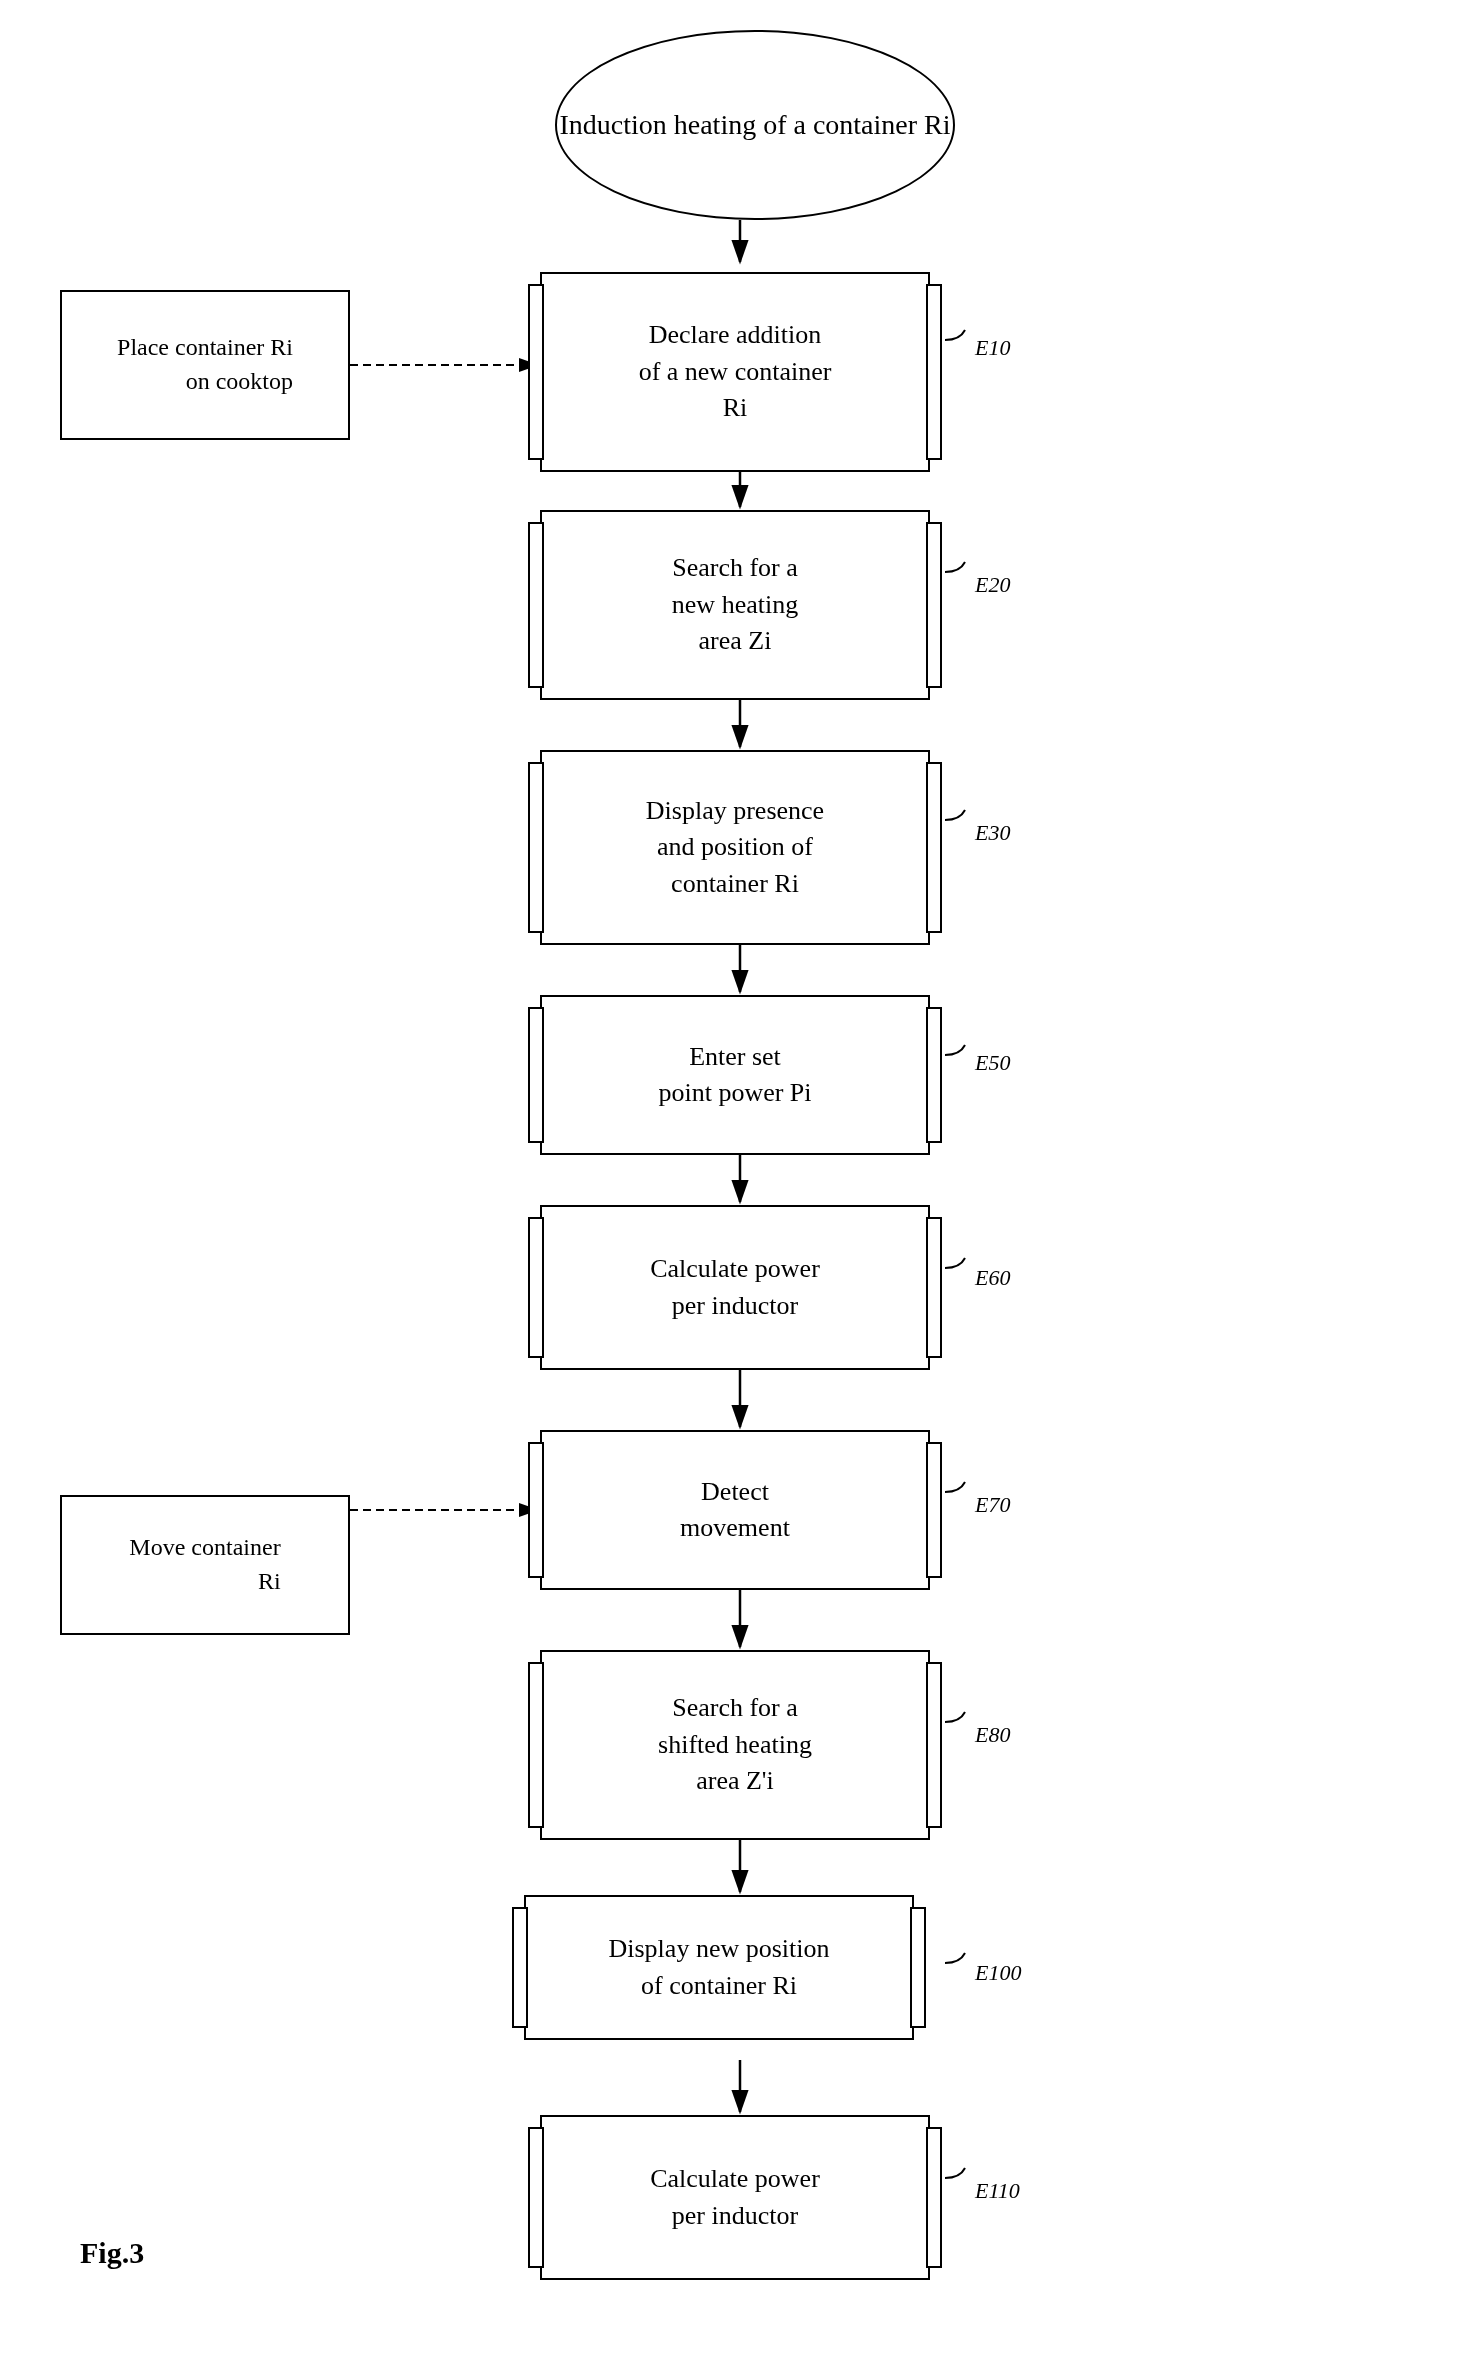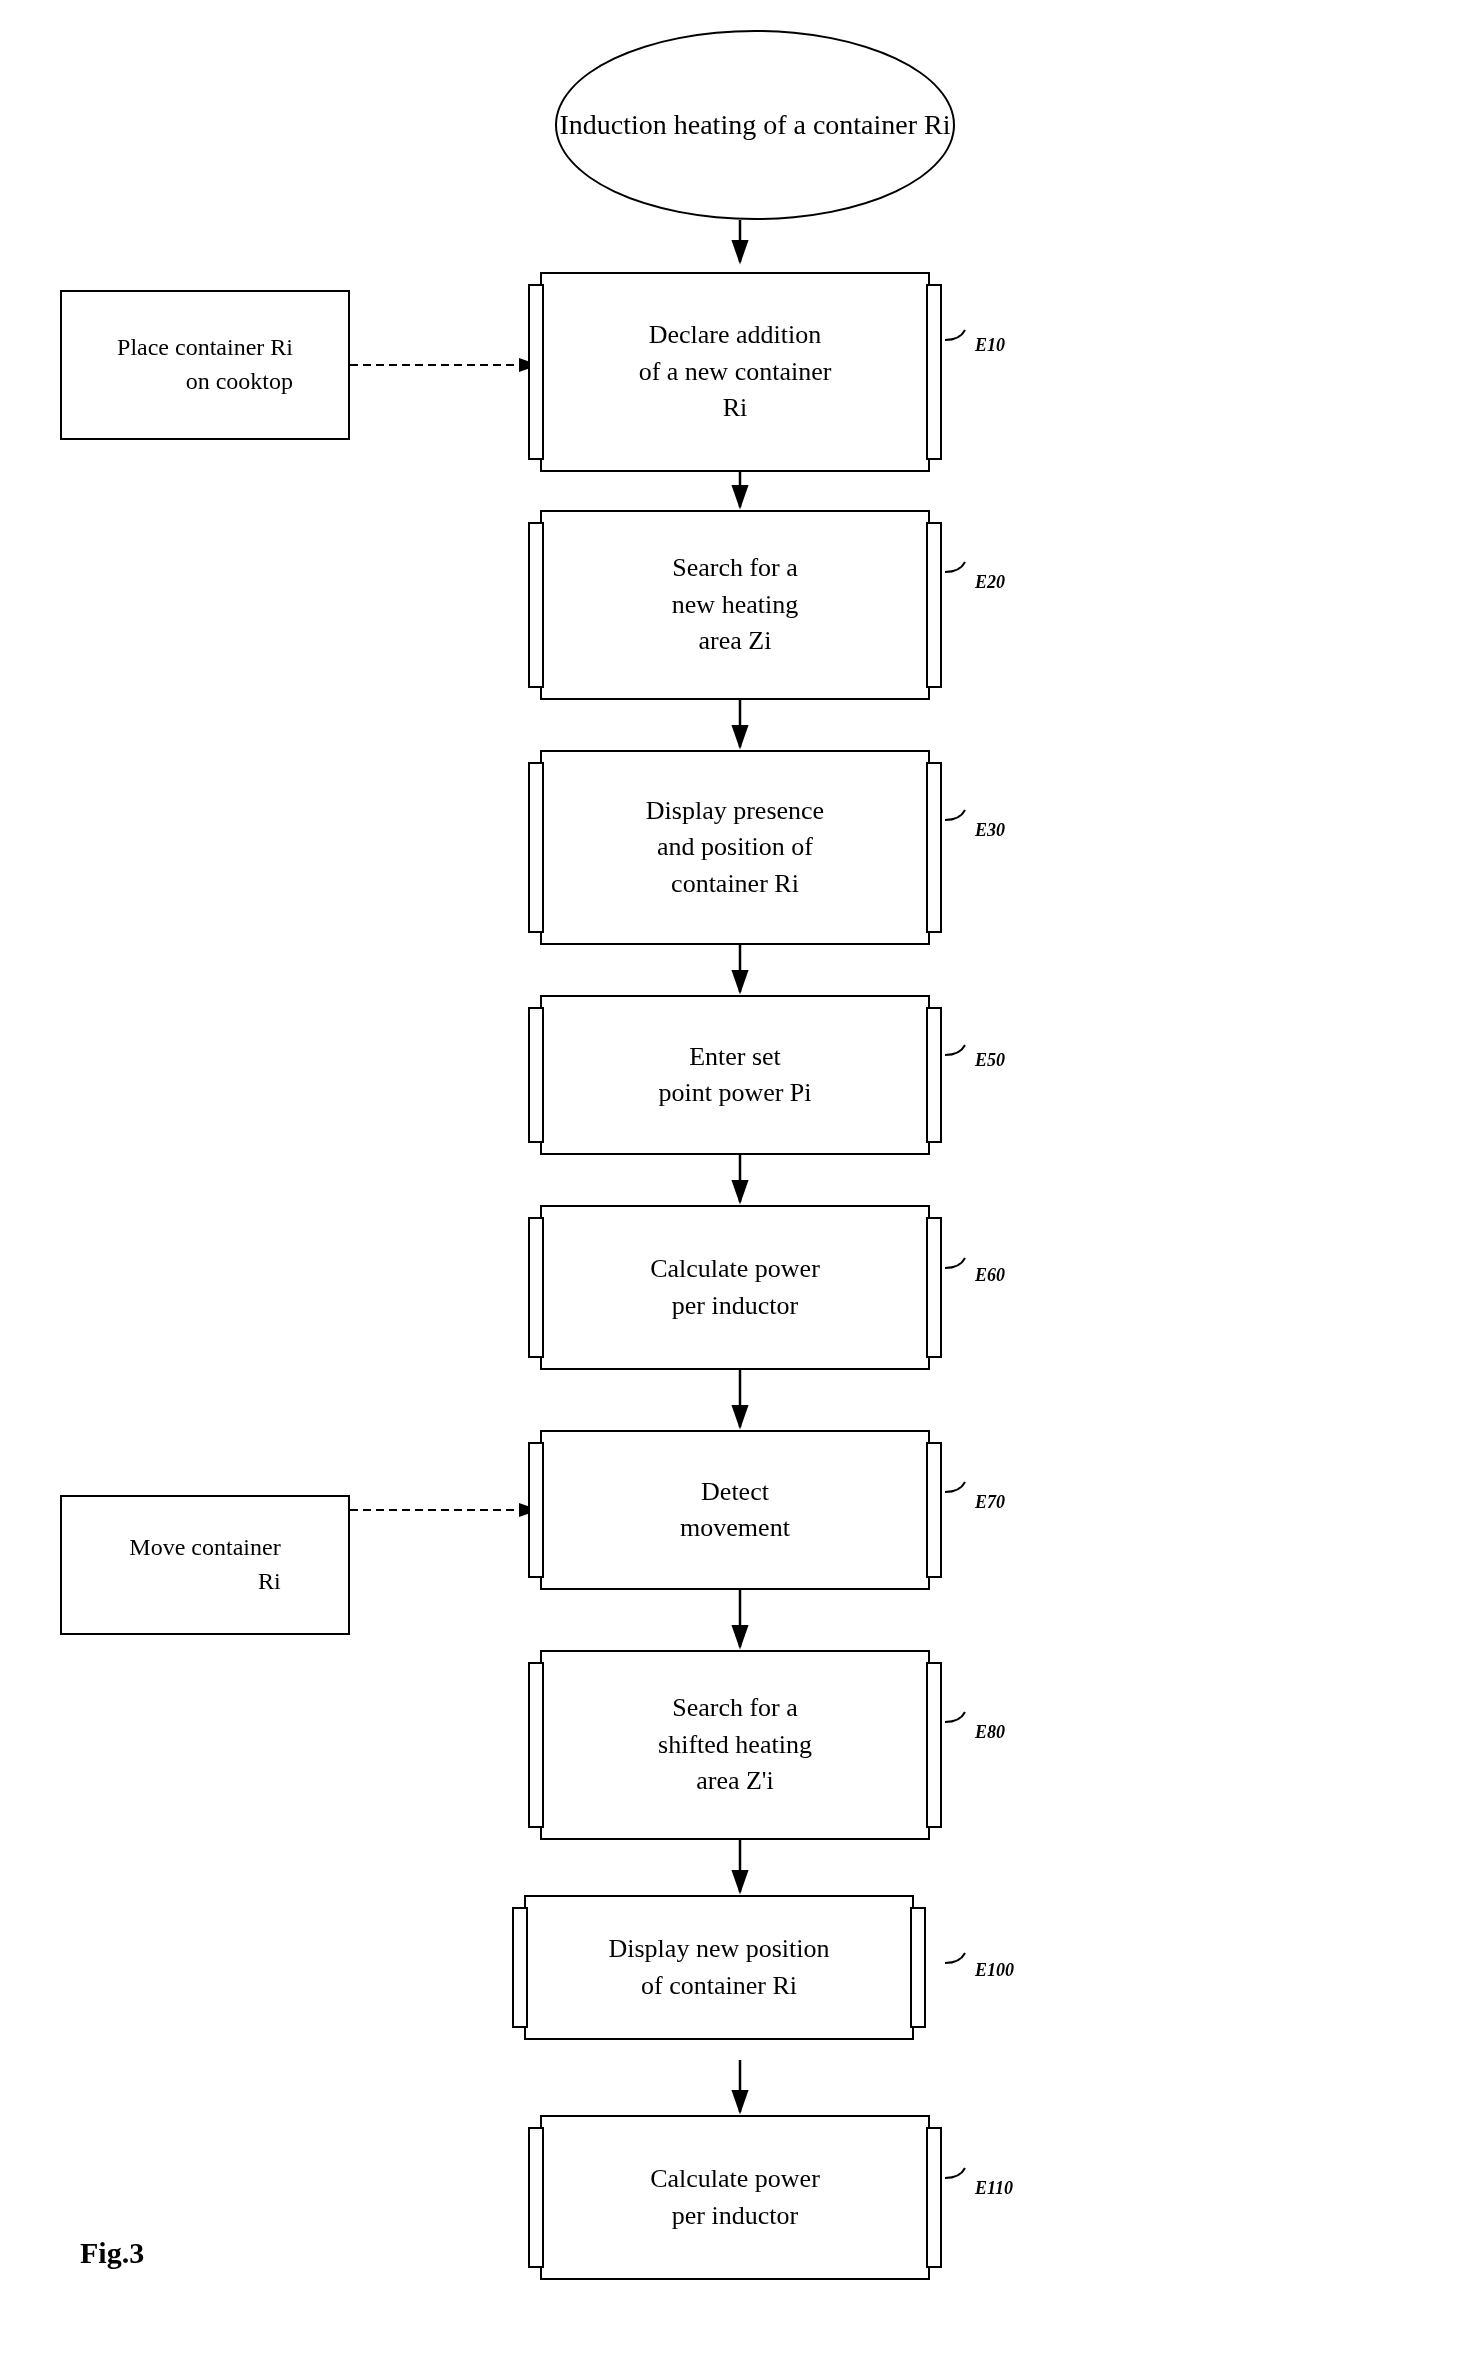--- a/index.html
+++ b/index.html
@@ -78,23 +78,22 @@
       width: 12px;
       border: 2.5px solid #000;
       background: #fff;
     }
     .tabbed-box .tab-inner::before { left: -14px; }
     .tabbed-box .tab-inner::after { right: -14px; }
 
     
     .step-label {
       position: absolute;
-      font-size: 18px;
+      font-size: 22px;
       font-style: italic;
-      font-weight: bold;
     }
 
     
     .arrows-svg {
       position: absolute;
       top: 0;
       left: 0;
       width: 1481px;
       height: 2370px;
       pointer-events: none;

